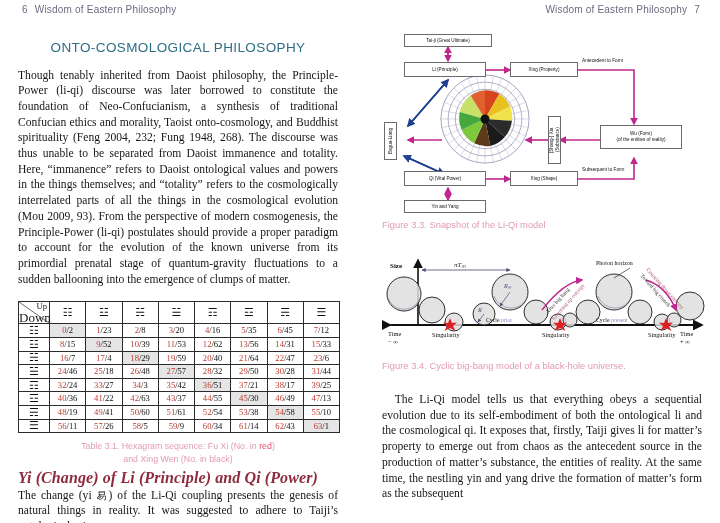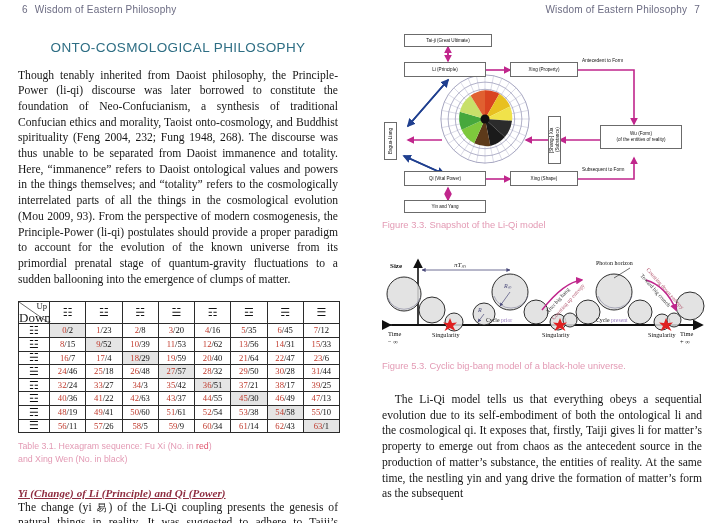--- a/index.html
+++ b/index.html
@@ -52,27 +52,26 @@
     text-justify:inter-word;
     color:#161616;
     hyphens:none;
   }
   p.body.indent{text-indent:1.1em;}
 
   .han{font-family:"DejaVu Sans", sans-serif;font-size:10px;}
 
   
   h3.subhead{
-    margin:20px 0 1px 0;
-    font-size:11px;
+    margin:2px 0 1px 0;
+    font-size:16px;
     font-style:italic;
     font-weight:700;
     color:#8e2c3f;
     letter-spacing:.1px;
-    text-decoration:underline;
   }
 
   
   .tablewrap{margin-top:14px;}
   table.hex{
     border-collapse:collapse;
     width:322px;
     table-layout:fixed;
     font-size:8.6px;
     background:#fff;
@@ -103,21 +102,21 @@
   }
   table.hex tr.headrow td,
   table.hex tr.headrow th{height:21px;}
   td.tri, th.tri{font-family:"DejaVu Sans", sans-serif;font-size:11px;line-height:1;color:#111;}
   td.cell{color:#111;}
   td.cell .fx{color:#c0392b;}
   td.cell .kw{color:#111;}
   td.hl{background:#e5e5e5;}
   .tcap{
     margin-top:7px;
-    text-align:left;
+    text-align:center;
     font-family:"Liberation Sans", sans-serif;
     font-size:8.8px;
     color:#e39ab4;
     line-height:1.5;
   }
   .tcap .red{color:#e0566f;}
 
   
   .fig{position:relative;}
   .figcap{
@@ -532,19 +531,19 @@
 
         <text x="6" y="82" font-family="Liberation Serif, serif" font-size="6.4" fill="#111">Time</text>
         <text x="6" y="90" font-family="Liberation Serif, serif" font-size="6.4" fill="#111">− ∞</text>
         <text x="298" y="82" font-family="Liberation Serif, serif" font-size="6.4" fill="#111">Time</text>
         <text x="298" y="90" font-family="Liberation Serif, serif" font-size="6.4" fill="#111">+ ∞</text>
 
         <text x="50" y="83" font-family="Liberation Serif, serif" font-size="6.2" fill="#111">Singularity</text>
         <text x="160" y="83" font-family="Liberation Serif, serif" font-size="6.2" fill="#111">Singularity</text>
         <text x="266" y="83" font-family="Liberation Serif, serif" font-size="6.2" fill="#111">Singularity</text>
       </svg>
-      <div class="figcap" style="margin-top:2px;">Figure 5.3. Cyclic big-bang model of a black-hole universe.</div>
+      <div class="figcap" style="margin-top:2px;">Figure 3.4. Cyclic big-bang model of a black-hole universe.</div>
     </div>
 
     <p class="body indent" style="margin-top:10px;">The Li-Qi model tells us that everything obeys a sequential evolution due to its self-embodiment of both the ontological li and the cosmological qi. It exposes that, firstly, Taiji gives li for matter’s property to emerge out from chaos as the antecedent source in the production of matter’s substance, the entities of reality. At the same time, the nestling yin and yang drive the formation of matter’s form as the subsequent</p>
   </div>
 
 </div>
 
 </body></html>

